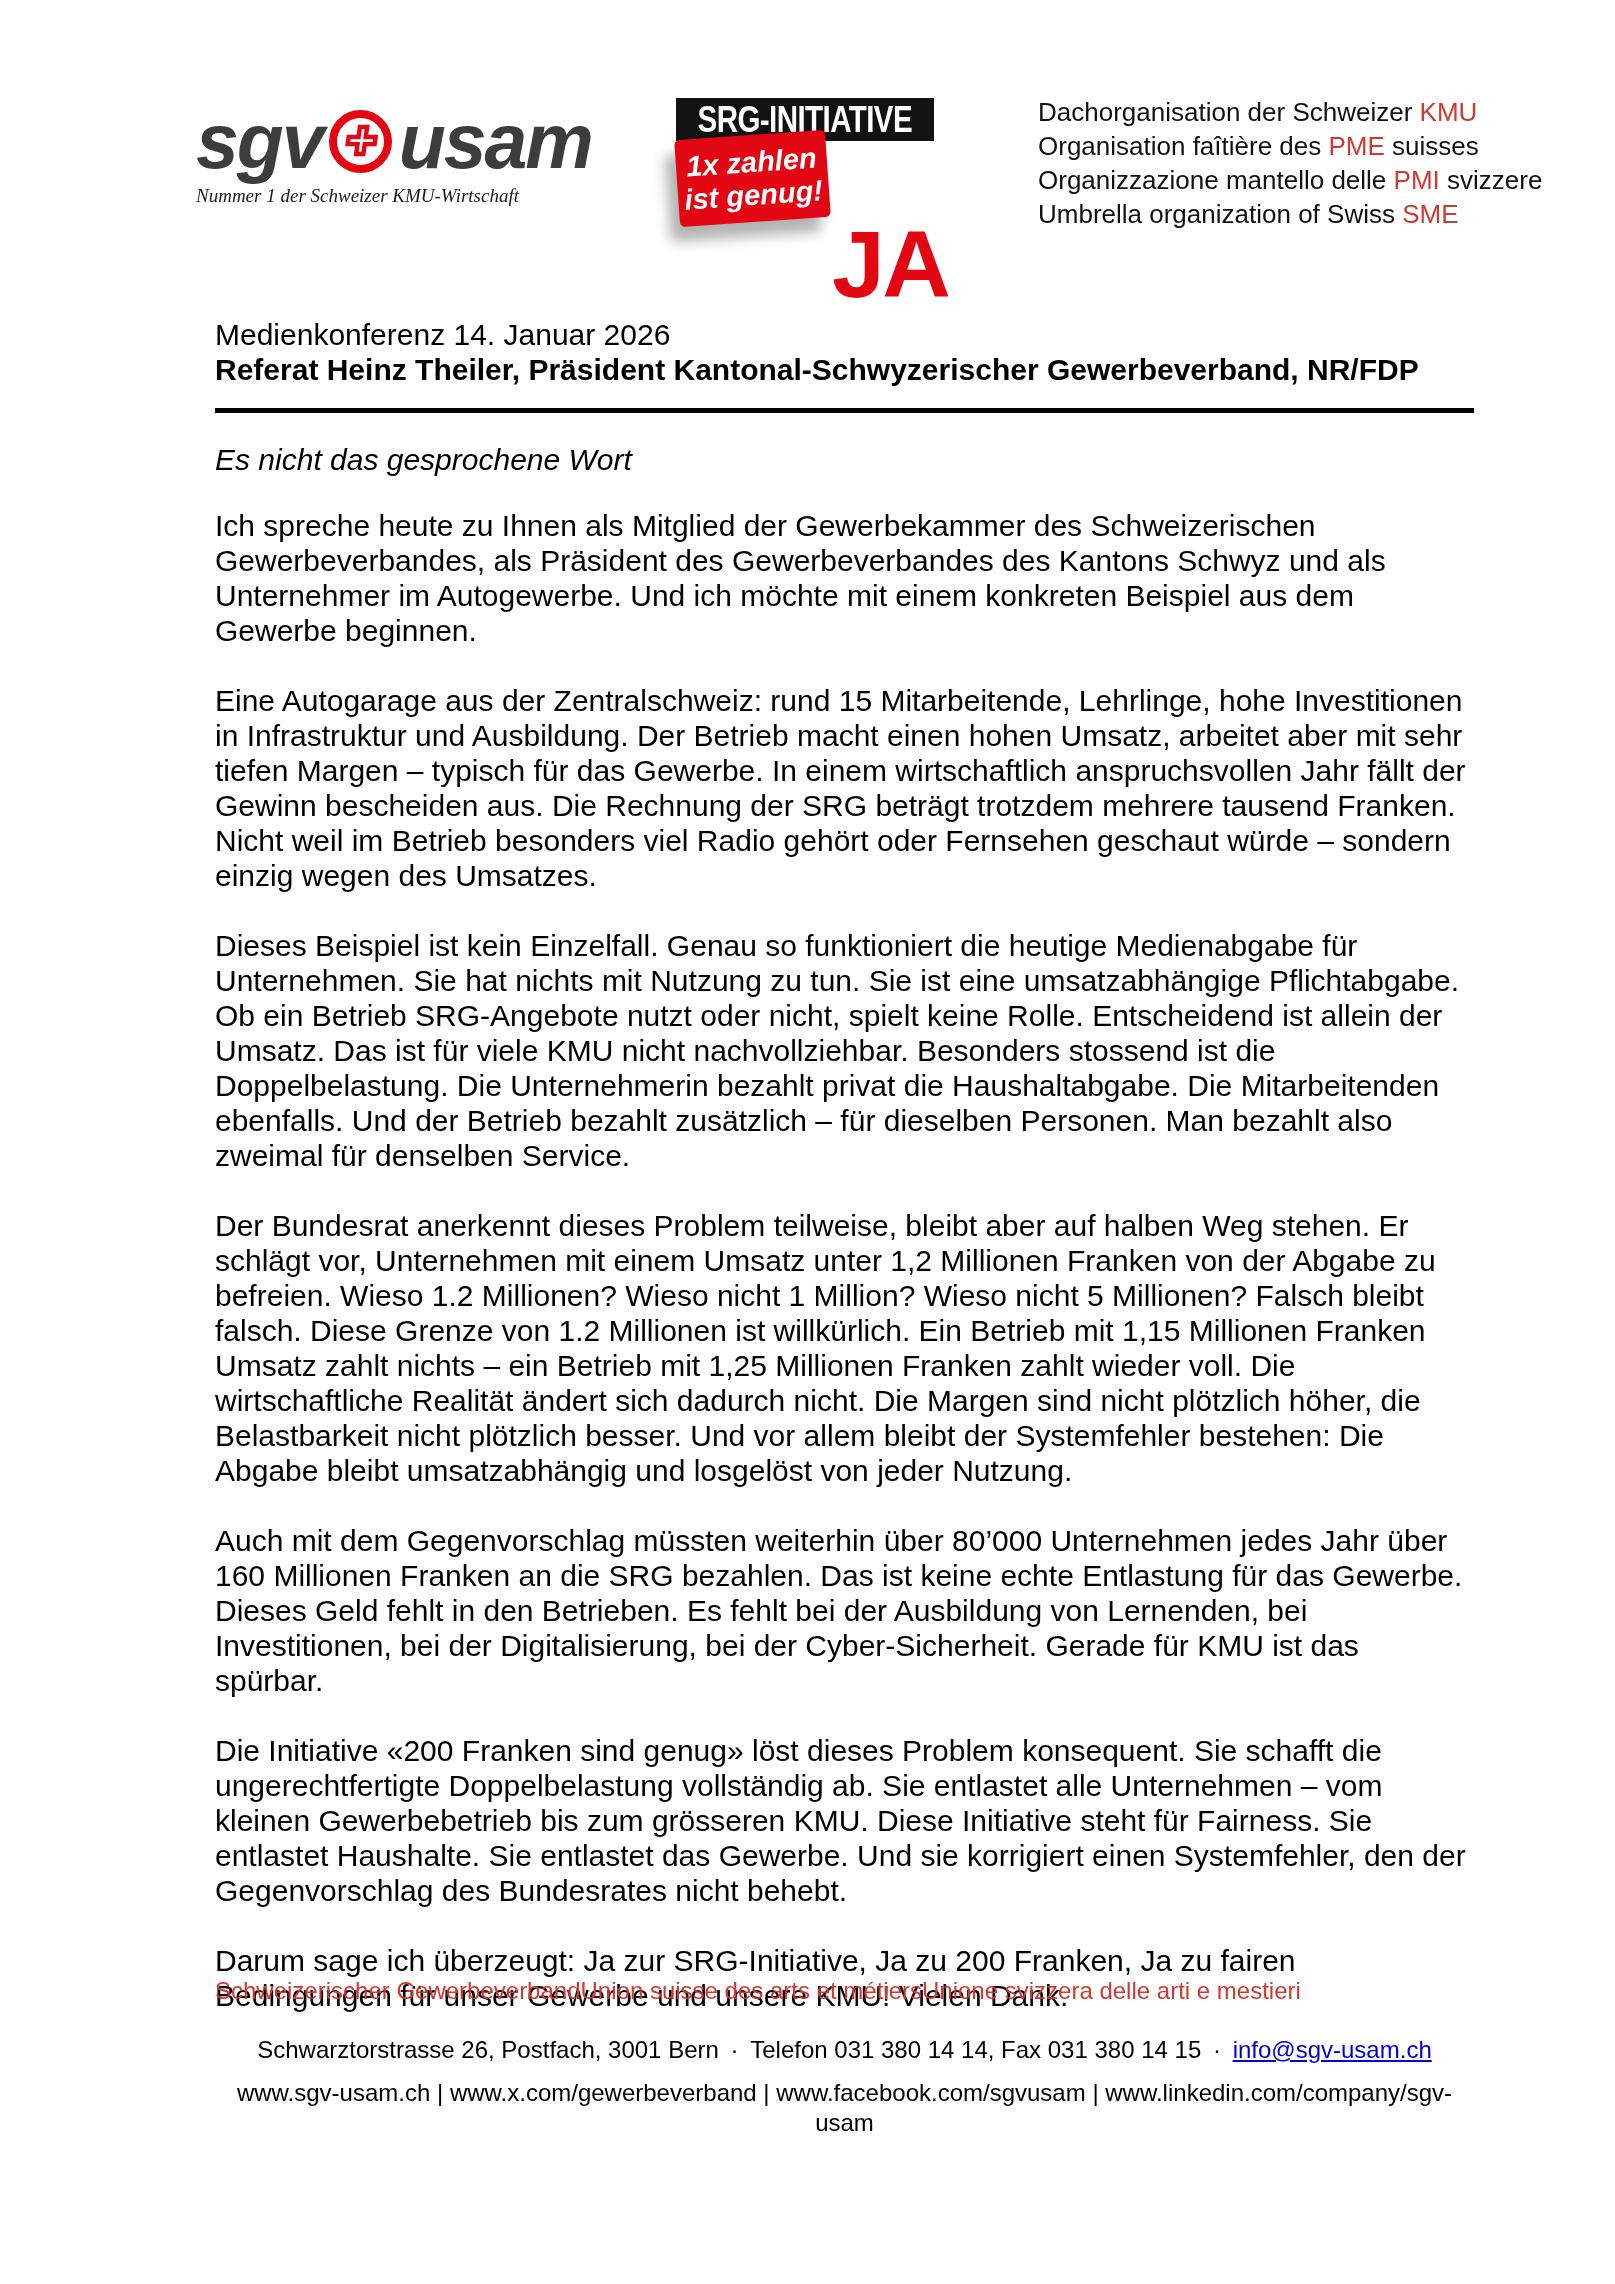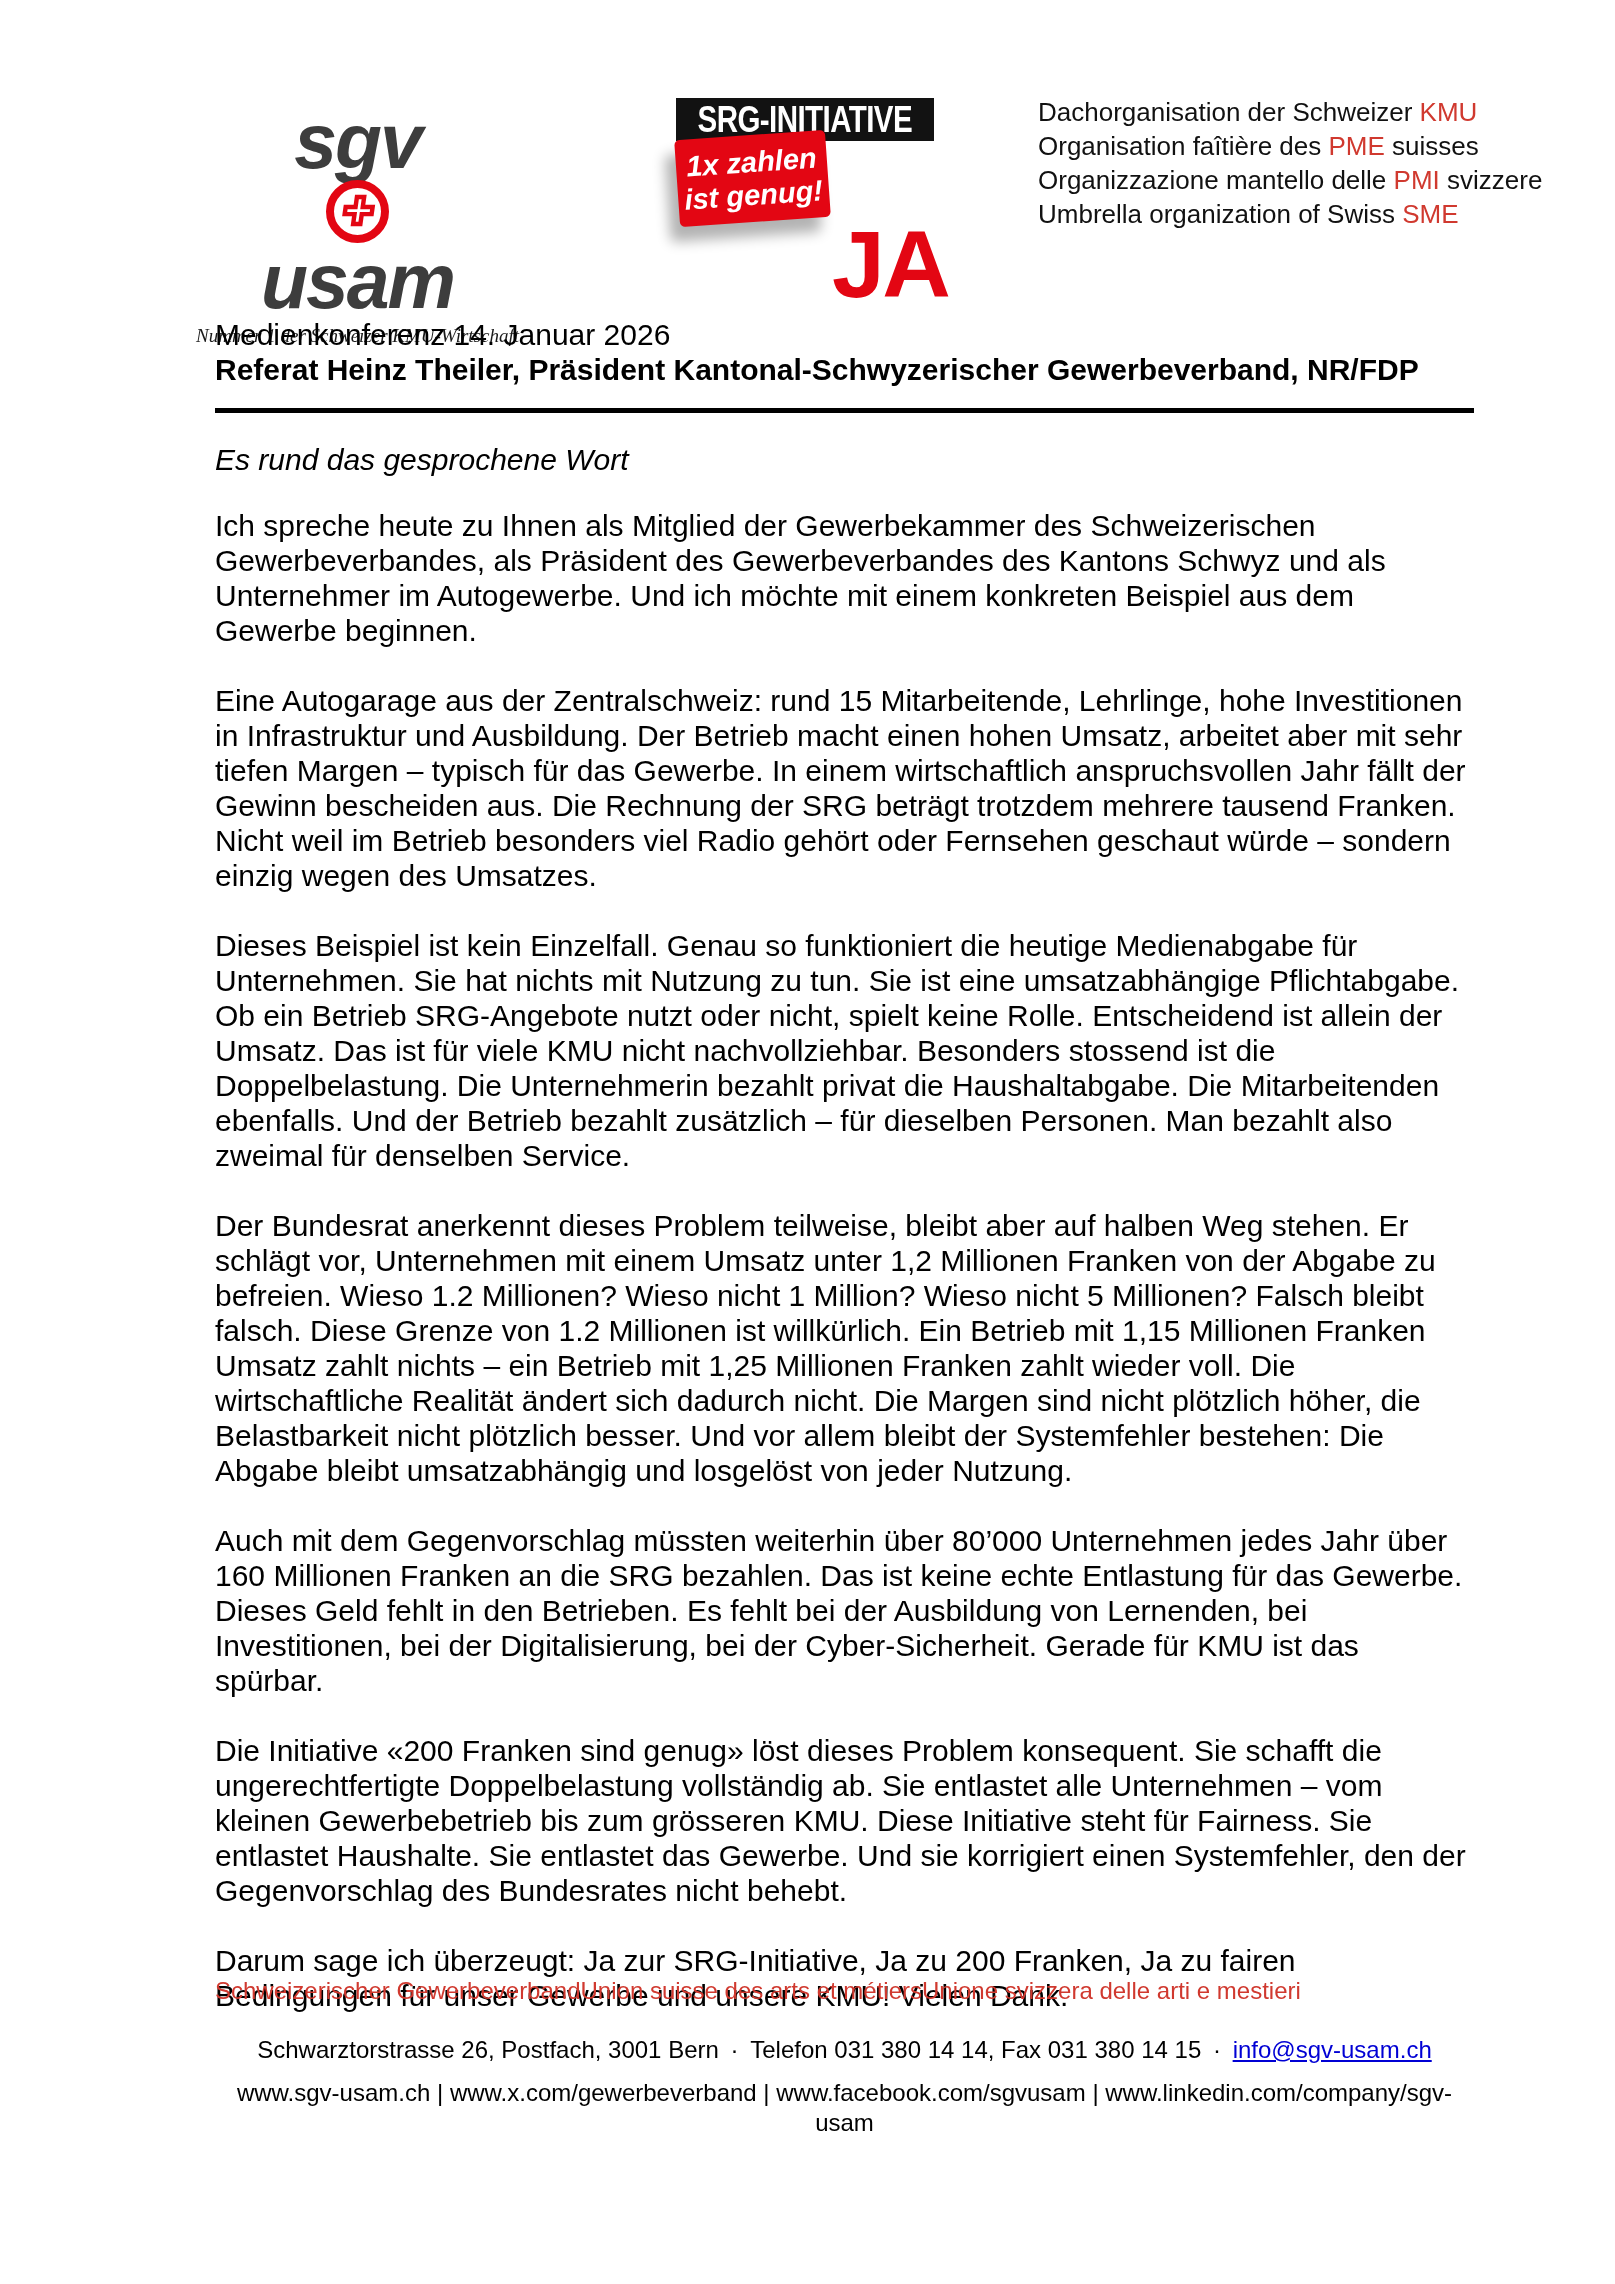--- a/index.html
+++ b/index.html
@@ -8,21 +8,21 @@
     width:1616px; height:2284px;
     background:#ffffff;
     font-family:"Liberation Sans", sans-serif;
     color:#000;
     overflow:hidden;
   }
 
   
   .sgv-logo { position:absolute; left:196px; top:103px; }
   .sgv-row { display:flex; align-items:center; font-size:77px; line-height:1;
-             font-style:italic; font-weight:600; color:#3d3d3d; letter-spacing:-2px;flex-direction:column; }
+             font-style:italic; font-weight:600; color:#3d3d3d; letter-spacing:-2px; }
   .sgv-emblem { width:63px; height:63px; box-sizing:border-box; border:8.5px solid #e30613;
                 border-radius:50%; margin:0 6.5px; display:flex; align-items:center;
                 justify-content:center; background:#fff; }
   .sgv-cross { font-style:normal; font-size:37px; line-height:1; color:#ffffff;
                -webkit-text-stroke:3.3px #e30613; transform:skewX(-8deg); font-weight:700; }
   .sgv-tagline { margin-top:5.2px; font-family:"Liberation Serif", serif; font-style:italic;
                  font-size:19px; color:#1a1a1a; }
 
   
   .srg-logo { position:absolute; left:676px; top:98px; width:262px; height:128px; }
@@ -94,21 +94,21 @@
     <div><span>Organisation faîtière des </span><span class="org-red">PME</span><span> suisses</span></div>
     <div><span>Organizzazione mantello delle </span><span class="org-red">PMI</span><span> svizzere</span></div>
     <div><span>Umbrella organization of Swiss </span><span class="org-red">SME</span><span></span></div>
   </div>
 
   <div class="content">
     <div class="title-block">
       <div class="title-line1">Medienkonferenz 14. Januar 2026</div>
       <div class="title-line2">Referat Heinz Theiler, Präsident Kantonal-Schwyzerischer Gewerbeverband, NR/FDP</div>
     </div>
-    <div class="note">Es rund das gesprochene Wort</div>
+    <div class="note">Es nicht das gesprochene Wort</div>
     <p>Ich spreche heute zu Ihnen als Mitglied der Gewerbekammer des Schweizerischen Gewerbeverbandes, als Präsident des Gewerbeverbandes des Kantons Schwyz und als Unternehmer im Autogewerbe. Und ich möchte mit einem konkreten Beispiel aus dem Gewerbe beginnen.</p>
     <p>Eine Autogarage aus der Zentralschweiz: rund 15 Mitarbeitende, Lehrlinge, hohe Investitionen in Infrastruktur und Ausbildung. Der Betrieb macht einen hohen Umsatz, arbeitet aber mit sehr tiefen Margen – typisch für das Gewerbe. In einem wirtschaftlich anspruchsvollen Jahr fällt der Gewinn bescheiden aus. Die Rechnung der SRG beträgt trotzdem mehrere tausend Franken. Nicht weil im Betrieb besonders viel Radio gehört oder Fernsehen geschaut würde – sondern einzig wegen des Umsatzes.</p>
     <p>Dieses Beispiel ist kein Einzelfall. Genau so funktioniert die heutige Medienabgabe für Unternehmen. Sie hat nichts mit Nutzung zu tun. Sie ist eine umsatzabhängige Pflichtabgabe. Ob ein Betrieb SRG-Angebote nutzt oder nicht, spielt keine Rolle. Entscheidend ist allein der Umsatz. Das ist für viele KMU nicht nachvollziehbar. Besonders stossend ist die Doppelbelastung. Die Unternehmerin bezahlt privat die Haushaltabgabe. Die Mitarbeitenden ebenfalls. Und der Betrieb bezahlt zusätzlich – für dieselben Personen. Man bezahlt also zweimal für denselben Service.</p>
     <p>Der Bundesrat anerkennt dieses Problem teilweise, bleibt aber auf halben Weg stehen. Er schlägt vor, Unternehmen mit einem Umsatz unter 1,2 Millionen Franken von der Abgabe zu befreien. Wieso 1.2 Millionen? Wieso nicht 1 Million? Wieso nicht 5 Millionen? Falsch bleibt falsch. Diese Grenze von 1.2 Millionen ist willkürlich. Ein Betrieb mit 1,15 Millionen Franken Umsatz zahlt nichts – ein Betrieb mit 1,25 Millionen Franken zahlt wieder voll. Die wirtschaftliche Realität ändert sich dadurch nicht. Die Margen sind nicht plötzlich höher, die Belastbarkeit nicht plötzlich besser. Und vor allem bleibt der Systemfehler bestehen: Die Abgabe bleibt umsatzabhängig und losgelöst von jeder Nutzung.</p>
     <p>Auch mit dem Gegenvorschlag müssten weiterhin über 80’000 Unternehmen jedes Jahr über 160 Millionen Franken an die SRG bezahlen. Das ist keine echte Entlastung für das Gewerbe. Dieses Geld fehlt in den Betrieben. Es fehlt bei der Ausbildung von Lernenden, bei Investitionen, bei der Digitalisierung, bei der Cyber-Sicherheit. Gerade für KMU ist das spürbar.</p>
     <p>Die Initiative «200 Franken sind genug» löst dieses Problem konsequent. Sie schafft die ungerechtfertigte Doppelbelastung vollständig ab. Sie entlastet alle Unternehmen – vom kleinen Gewerbebetrieb bis zum grösseren KMU. Diese Initiative steht für Fairness. Sie entlastet Haushalte. Sie entlastet das Gewerbe. Und sie korrigiert einen Systemfehler, den der Gegenvorschlag des Bundesrates nicht behebt.</p>
     <p>Darum sage ich überzeugt: Ja zur SRG-Initiative, Ja zu 200 Franken, Ja zu fairen Bedingungen für unser Gewerbe und unsere KMU! Vielen Dank.</p>
   </div>
 
   <div class="footer-orgs">

